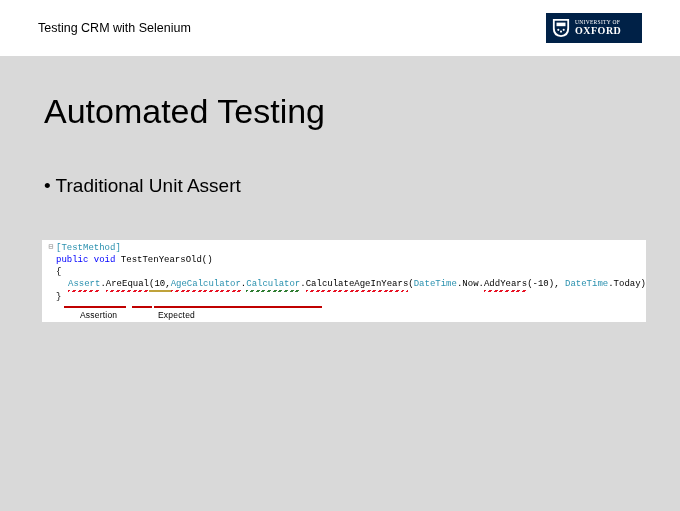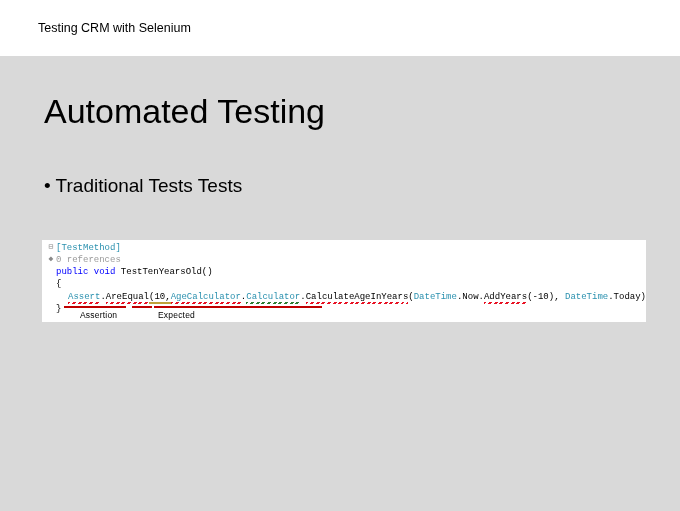--- a/index.html
+++ b/index.html
@@ -121,33 +121,46 @@
     position:absolute;
     height:1.5px;
     background:#c00000;
   }
 </style>
 </head>
 <body>
 
 <div class="header">
   <div class="header-label">Testing CRM with Selenium</div>
+  <div class="oxford-badge">
+    <span class="crest">
+      <svg viewBox="0 0 20 22" width="18" height="20">
+        <path d="M1 1 H19 V12 Q19 20 10 21 Q1 20 1 12 Z" fill="#fff"></path>
+        <path d="M3 3 H17 V11 Q17 18 10 19 Q3 18 3 11 Z" fill="#002147"></path>
+        <rect x="5" y="5" width="10" height="4" fill="#fff"></rect>
+        <circle cx="7" cy="13" r="1.2" fill="#fff"></circle>
+        <circle cx="13" cy="13" r="1.2" fill="#fff"></circle>
+        <circle cx="10" cy="15" r="1.2" fill="#fff"></circle>
+      </svg>
+    </span>
+    <span class="badge-text">
+      <div class="l1">UNIVERSITY OF</div>
+      <div class="l2">OXFORD</div>
+    </span>
+  </div>
 </div>
 
 <div class="content">
   <h1 class="title">Automated Testing</h1>
-  <div class="bullet-line">• Traditional Tests Tests</div>
+  <div class="bullet-line">• Traditional Unit Assert</div>
 </div>
 
 <div class="code-box">
   <span class="row">
     <span class="glyph">⊟</span><span class="c-attr">[TestMethod]</span>
-  </span>
-  <span class="row">
-    <span class="glyph">◆</span><span class="c-ref">0 references</span>
   </span>
   <span class="row">
     <span class="glyph"></span><span class="c-kw">public</span> <span class="c-kw">void</span> <span class="c-plain">TestTenYearsOld()</span>
   </span>
   <span class="row">
     <span class="glyph"></span><span class="c-plain">{</span>
   </span>
   <span class="row indent1">
     <span class="squig red"><span class="c-type">Assert</span></span><span class="c-plain">.</span><span class="squig red"><span class="c-plain">AreEqual</span></span><span class="squig cap"><span class="c-plain">(10, </span></span><span class="squig red"><span class="c-type">AgeCalculator</span></span><span class="c-plain">.</span><span class="squig green"><span class="c-type">Calculator</span></span><span class="c-plain">.</span><span class="squig red"><span class="c-plain">CalculateAgeInYears</span></span><span class="c-plain">(</span><span class="c-struct">DateTime</span><span class="c-plain">.Now.</span><span class="squig red"><span class="c-plain">AddYears</span></span><span class="c-plain">(-10), </span><span class="c-struct">DateTime</span><span class="c-plain">.Today));</span>
   </span>

